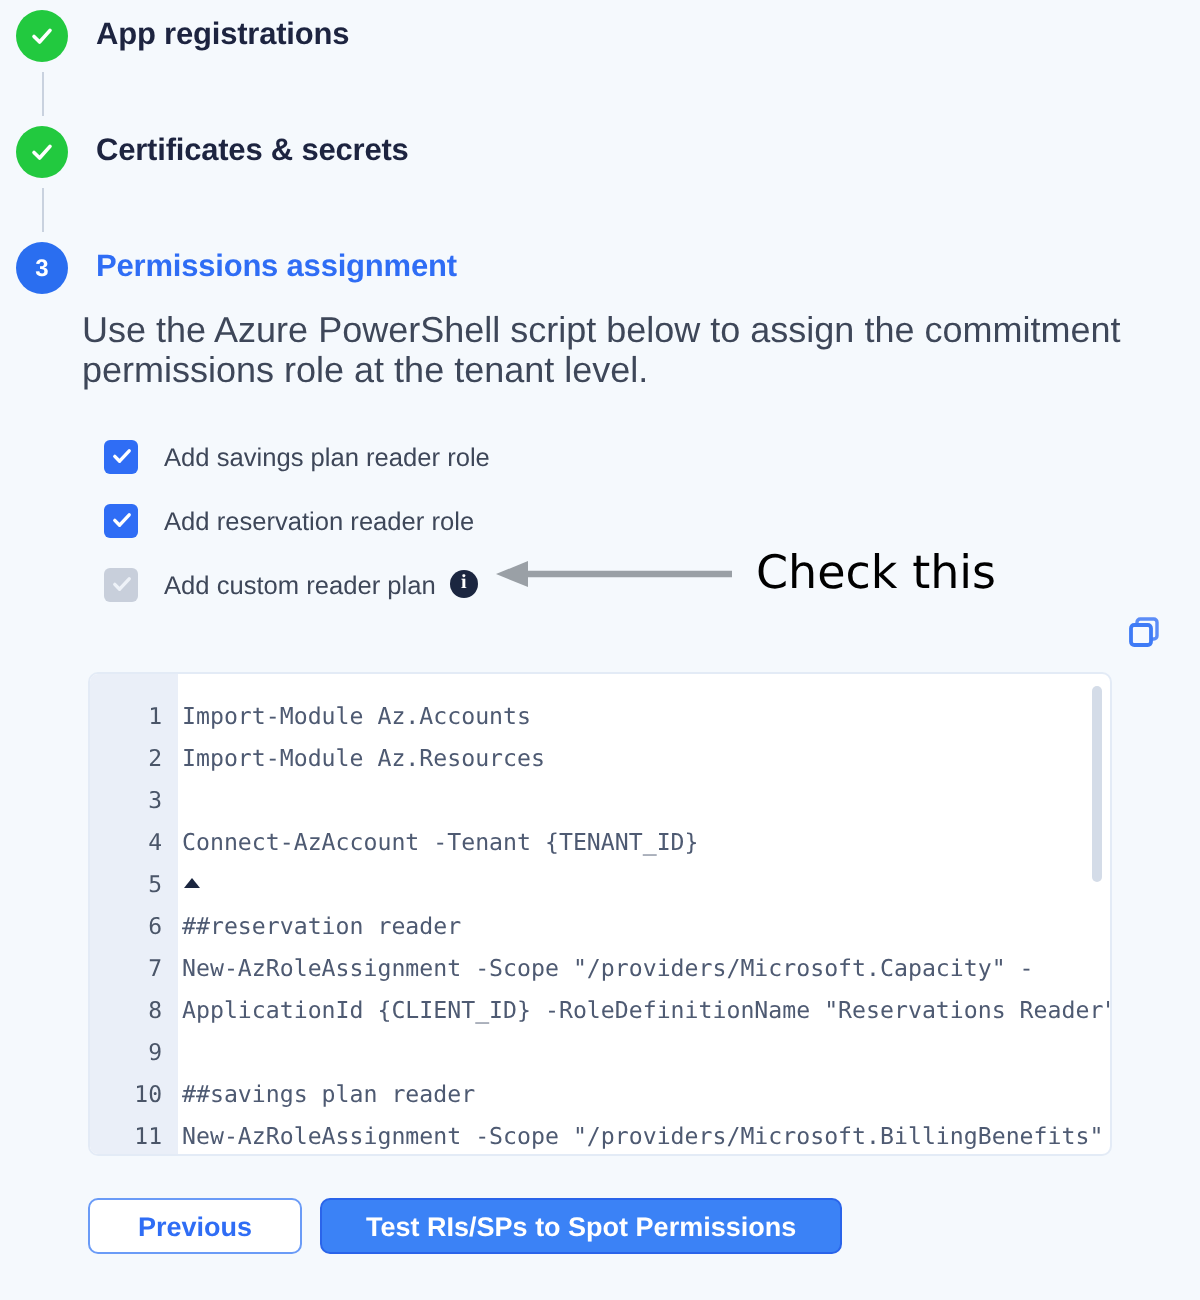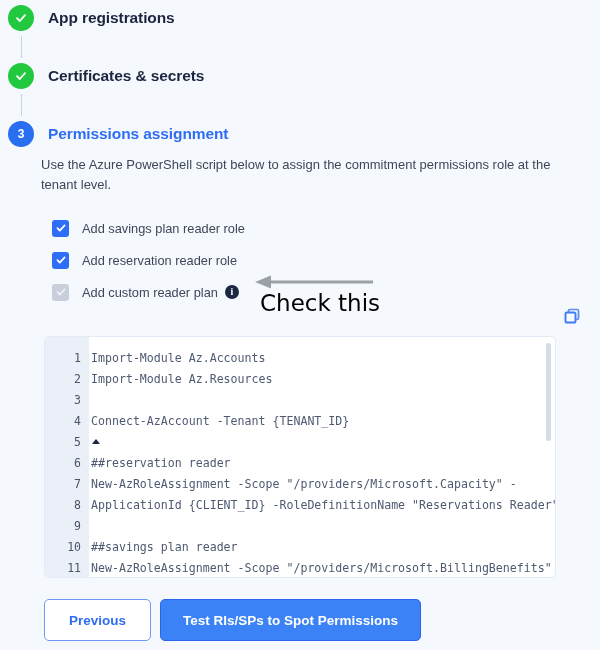--- a/index.html
+++ b/index.html
@@ -61,21 +61,21 @@
   }
   .connector.c1 { top: 36px; height: 22px; }
   .connector.c2 { top: 94px; height: 22px; }
 
   
   .desc {
     position: absolute;
     left: 41px;
     top: 155px;
     width: 520px;
-    font-size: 13px;
+    font-size: 18px;
     color: #3e4759;
     line-height: 20px;
   }
 
   
   .checks {
     position: absolute;
     left: 52px;
     top: 212px;
   }
@@ -118,21 +118,20 @@
     line-height: 1;
   }
 
   
   .annotation {
     position: absolute;
     left: 248px;
     top: 274px;
     display: flex;
     align-items: center;
-    flex-direction: column;
   }
   .annotation-arrow { display: block; }
   .annotation-text {
     margin-left: 12px;
     font-size: 23px;
     color: #000000;
     font-family: "DejaVu Sans", sans-serif;
     white-space: nowrap;
   }
 
@@ -222,21 +221,21 @@
 
   
   .footer {
     position: absolute;
     left: 44px;
     top: 599px;
     display: flex;
     align-items: center;
   }
   .btn {
-    height: 42px;
+    height: 28px;
     border-radius: 5px;
     font-size: 13.5px;
     font-weight: bold;
     display: flex;
     align-items: center;
     justify-content: center;
     box-sizing: border-box;
     cursor: pointer;
     white-space: nowrap;
   }

